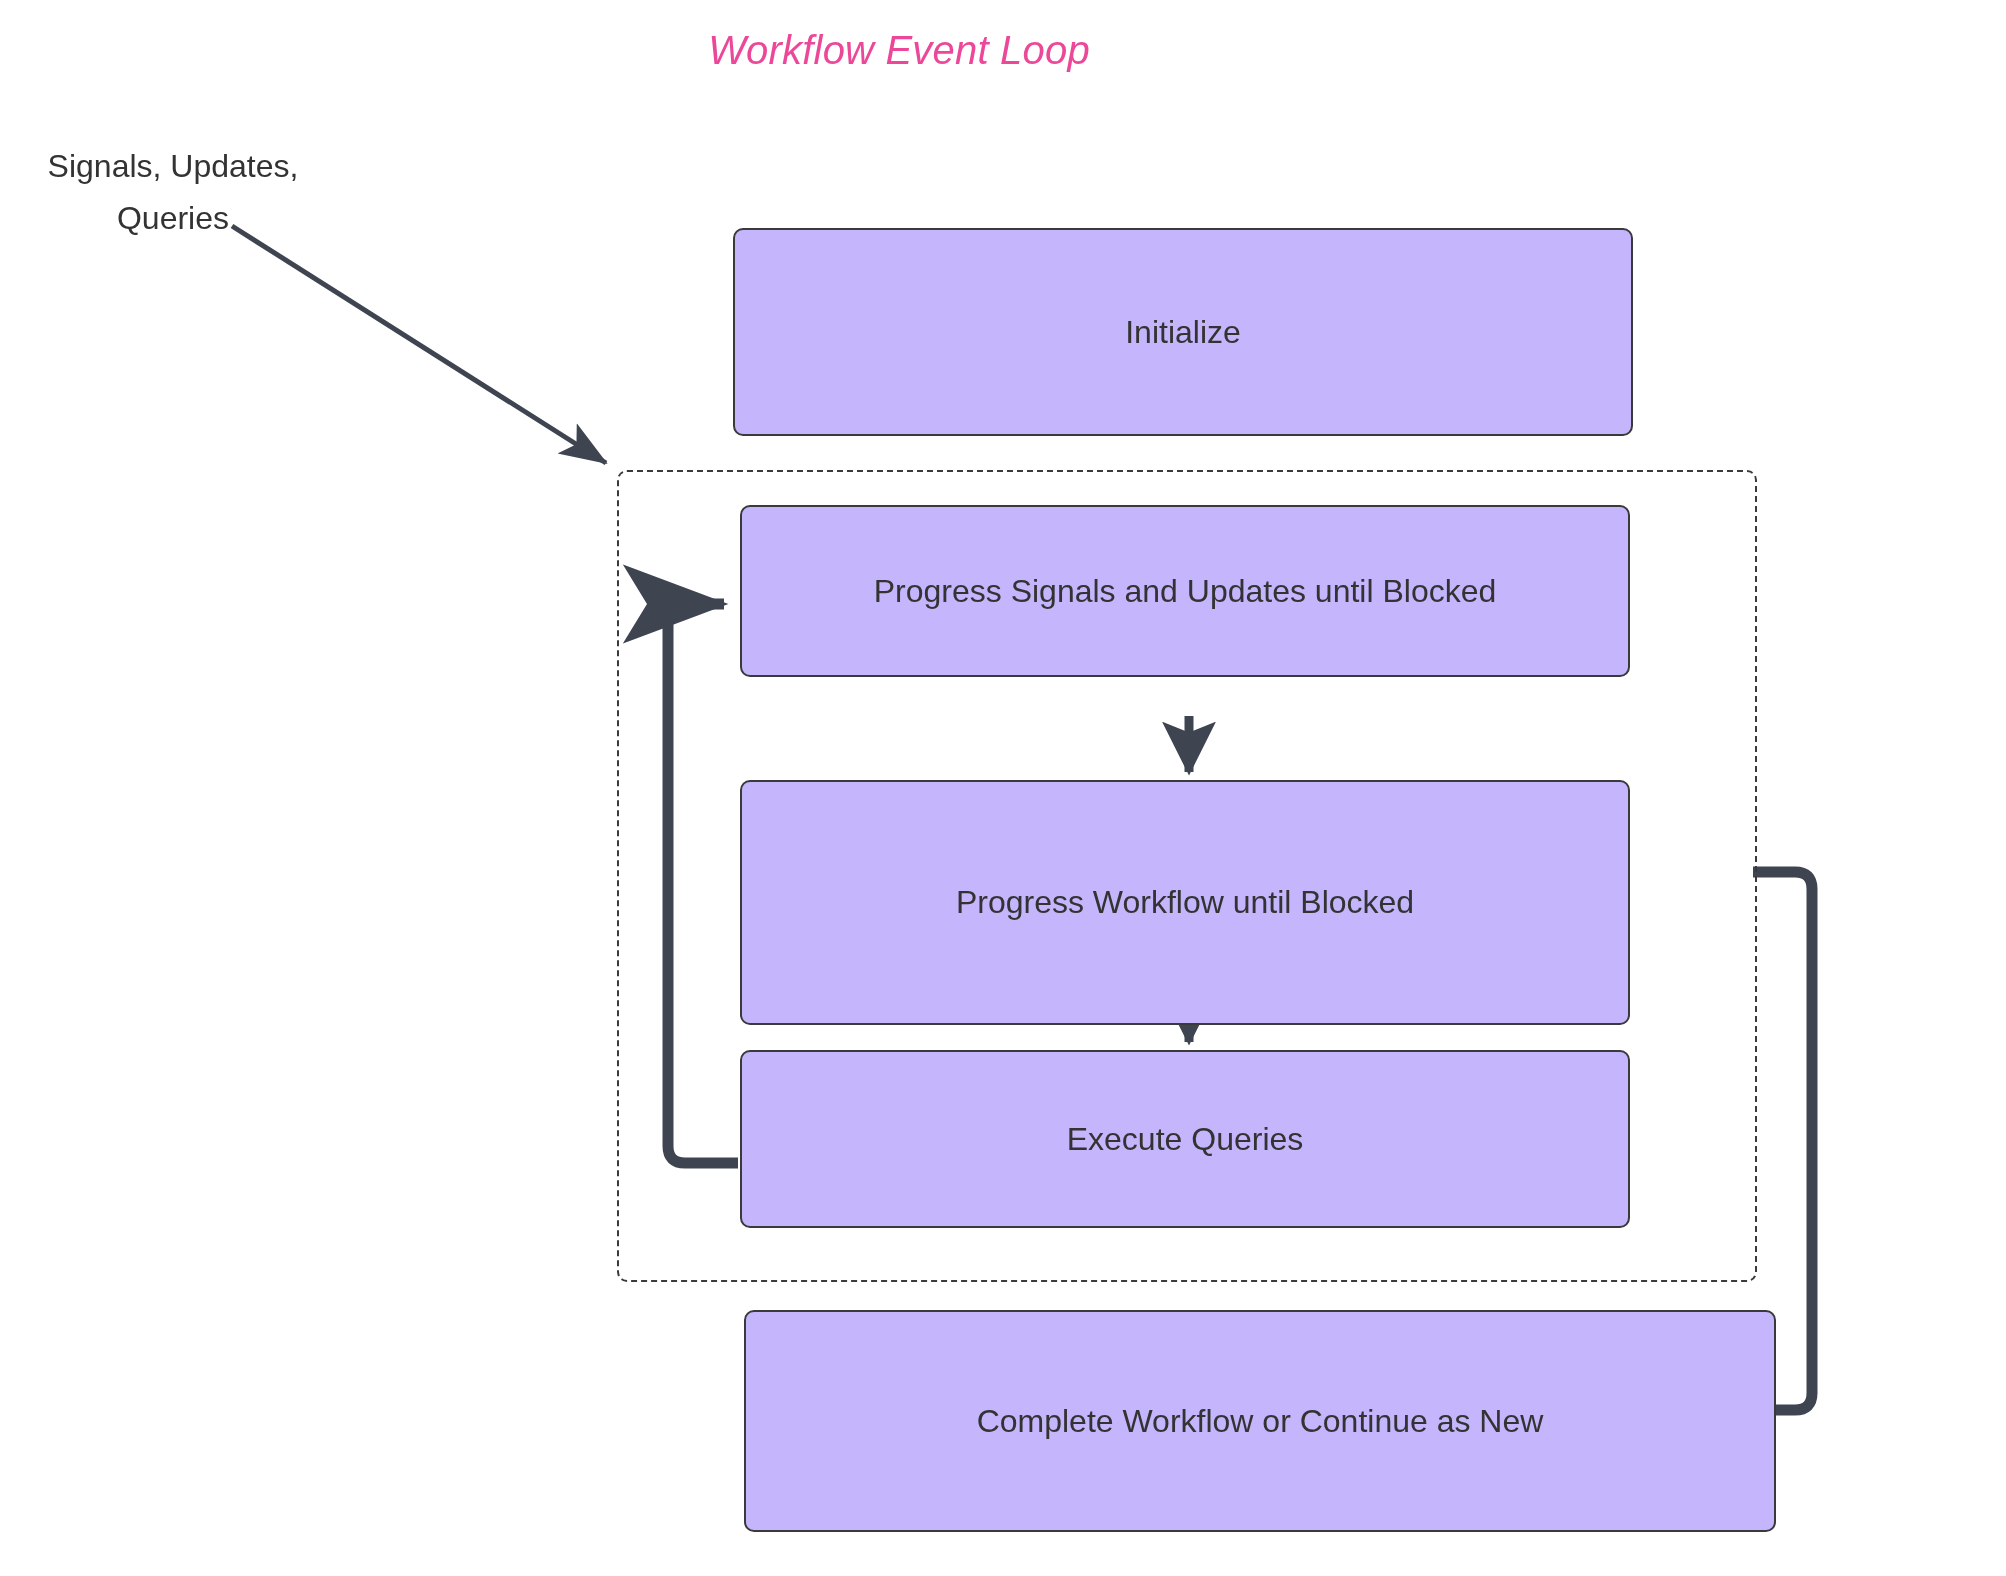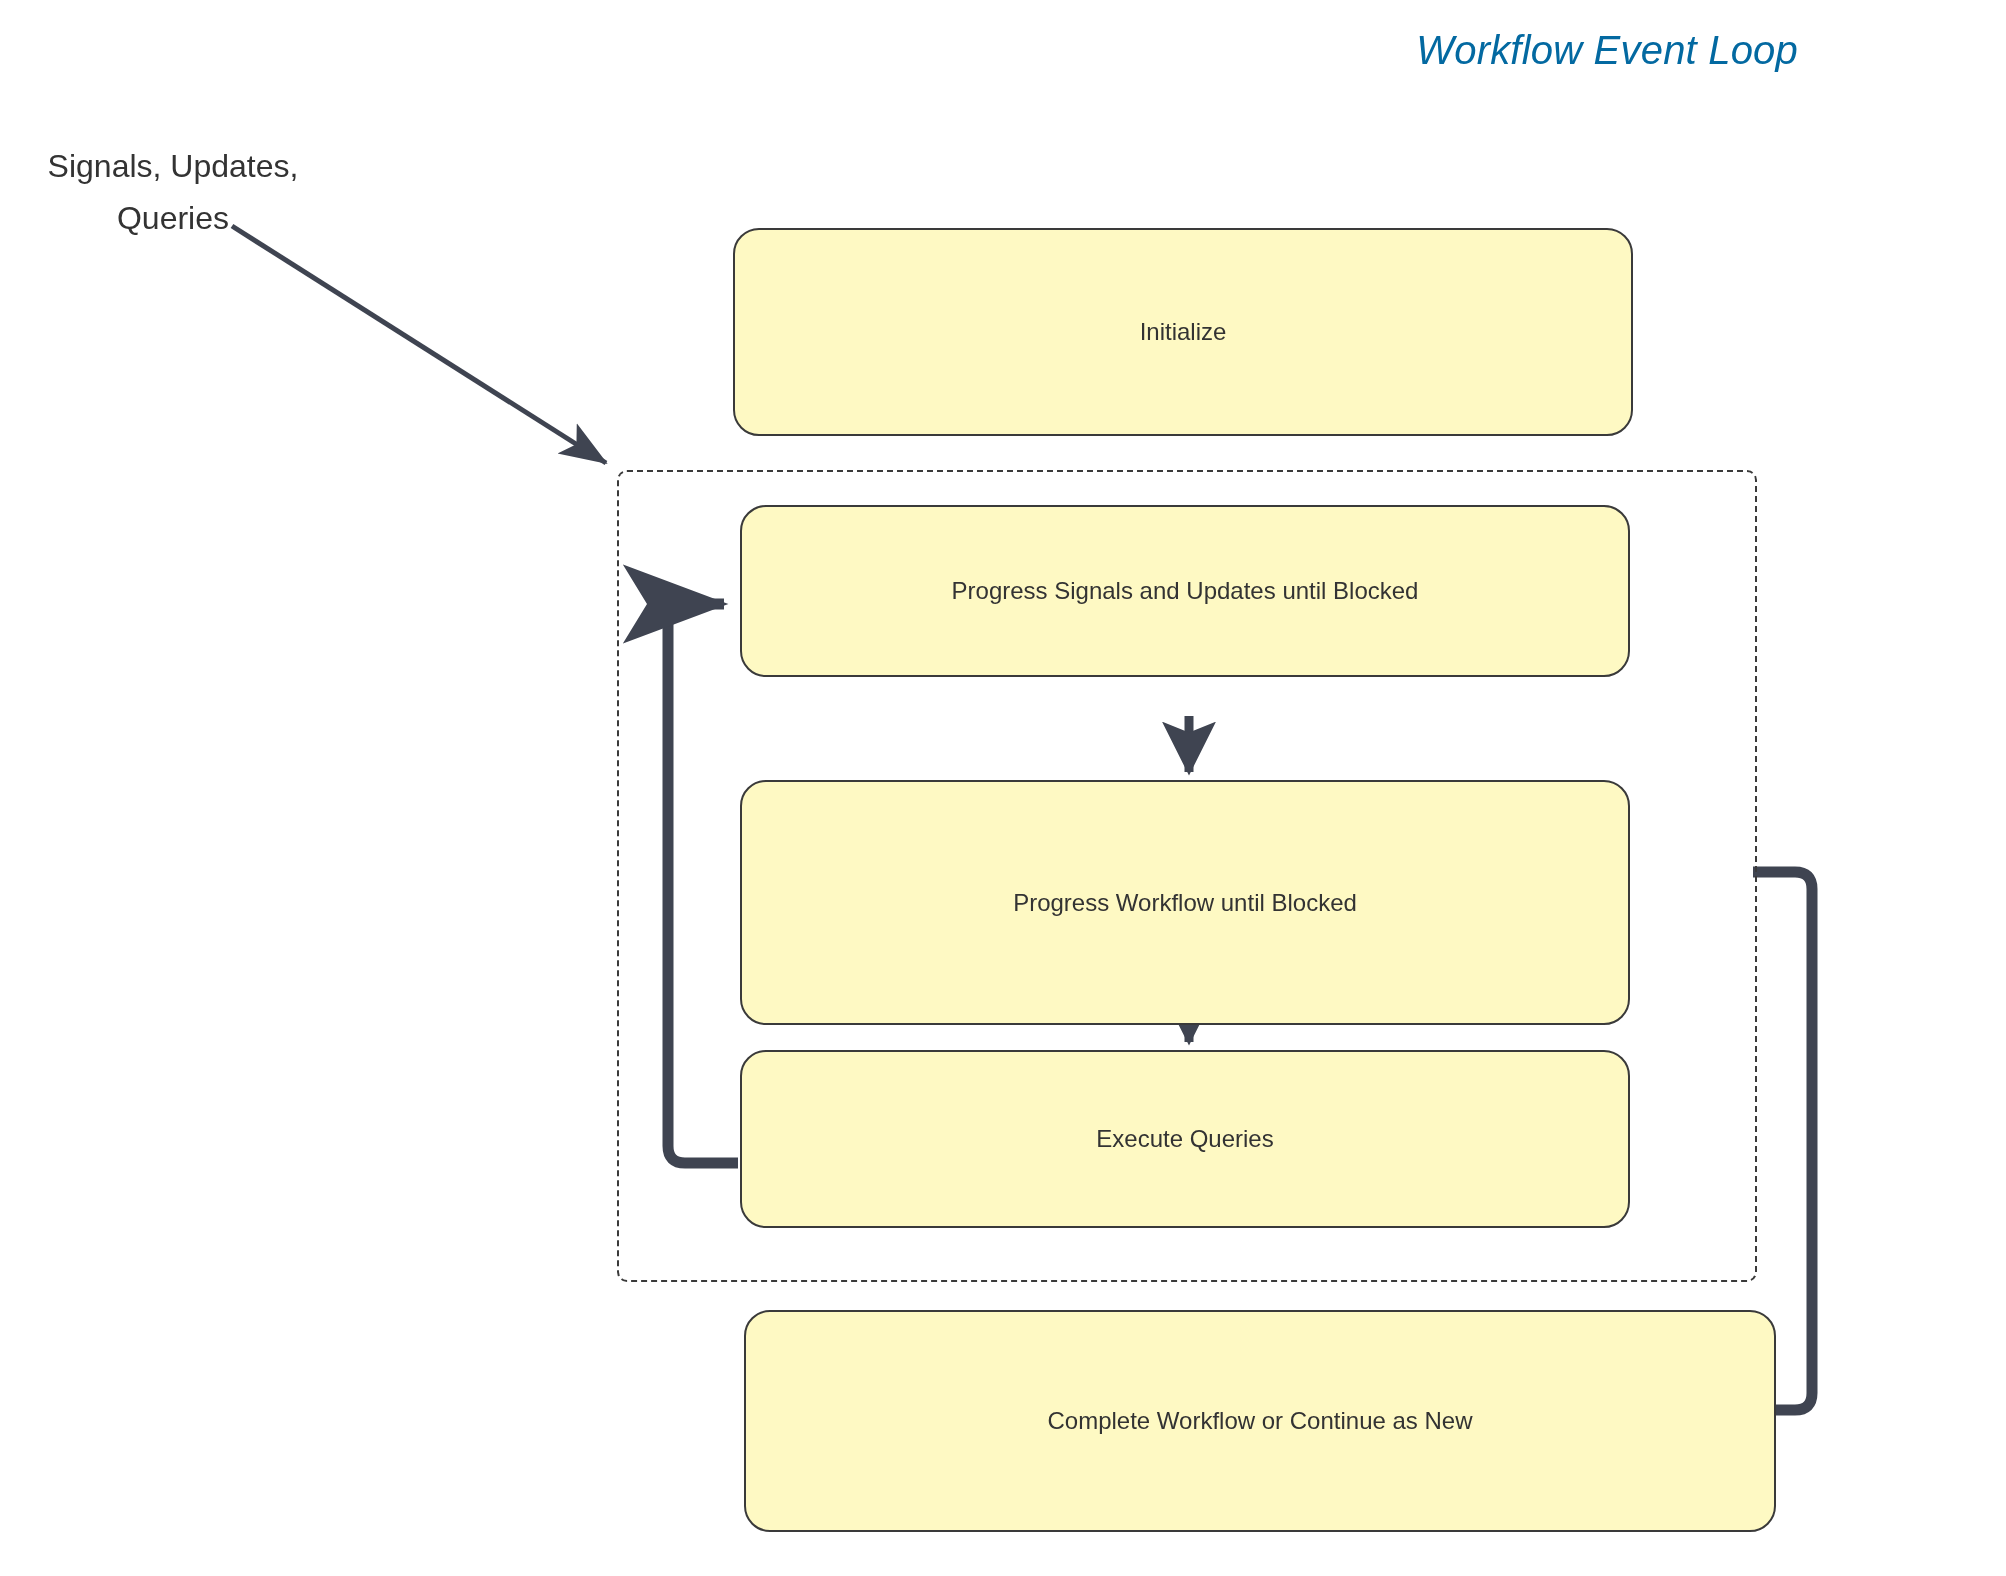--- a/index.html
+++ b/index.html
@@ -21,49 +21,49 @@
     inset: 0;
     width: 2006px;
     height: 1576px;
   }
 
   .diagram-title {
     position: absolute;
     left: 0;
     top: 28px;
     width: 1798px;
-    text-align: right;
+    text-align: center;
     font-style: italic;
     font-size: 40px;
-    color: #0369a1;
+    color: #ec4899;
     letter-spacing: 0.2px;
   }
 
   .ext-label {
     position: absolute;
     left: 28px;
     top: 140px;
     width: 290px;
     text-align: center;
     font-size: 32px;
     line-height: 52px;
     color: #333333;
     white-space: pre-line;
   }
 
   .node {
     position: absolute;
     box-sizing: border-box;
     border: 2px solid #3a3a3a;
-    border-radius: 26px;
-    background: #fef9c3;
+    border-radius: 10px;
+    background: #c4b5fd;
     display: flex;
     align-items: center;
     justify-content: center;
-    font-size: 24px;
+    font-size: 32px;
     color: #333333;
     text-align: center;
     padding: 0 18px;
   }
 
   .node-initialize   { left: 733px; top: 228px;  width: 900px; height: 208px; }
   .node-progress-su  { left: 740px; top: 505px;  width: 890px; height: 172px; }
   .node-progress-wf  { left: 740px; top: 780px;  width: 890px; height: 245px; }
   .node-exec-queries { left: 740px; top: 1050px; width: 890px; height: 178px; }
   .node-complete     { left: 744px; top: 1310px; width: 1032px; height: 222px; }

